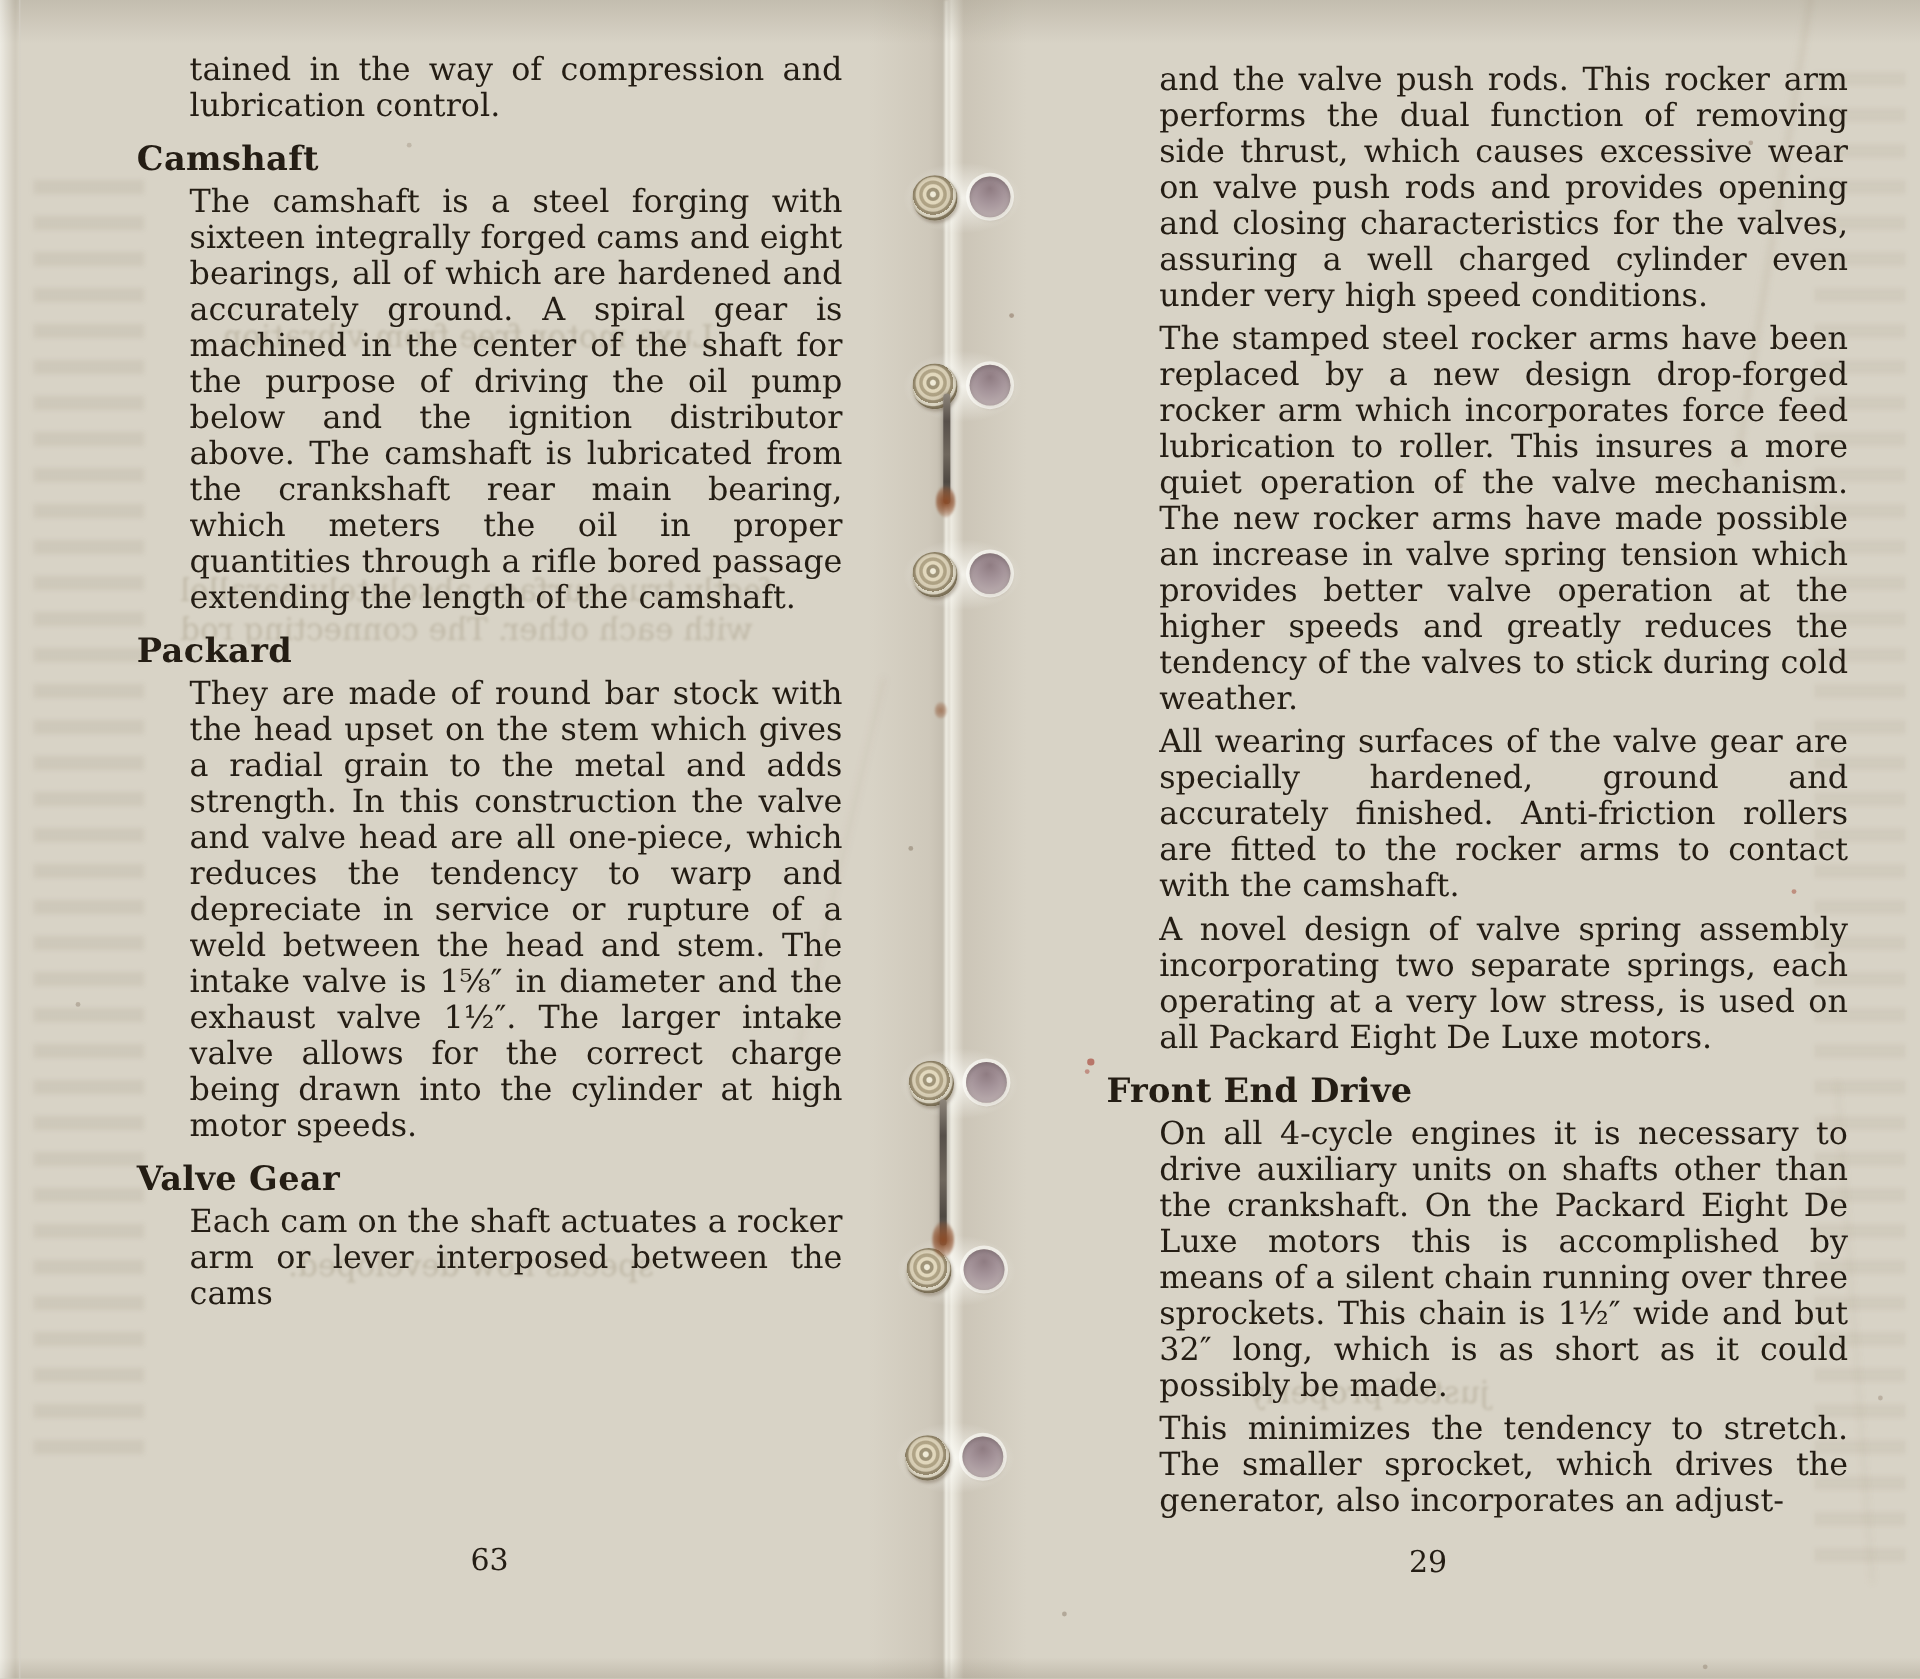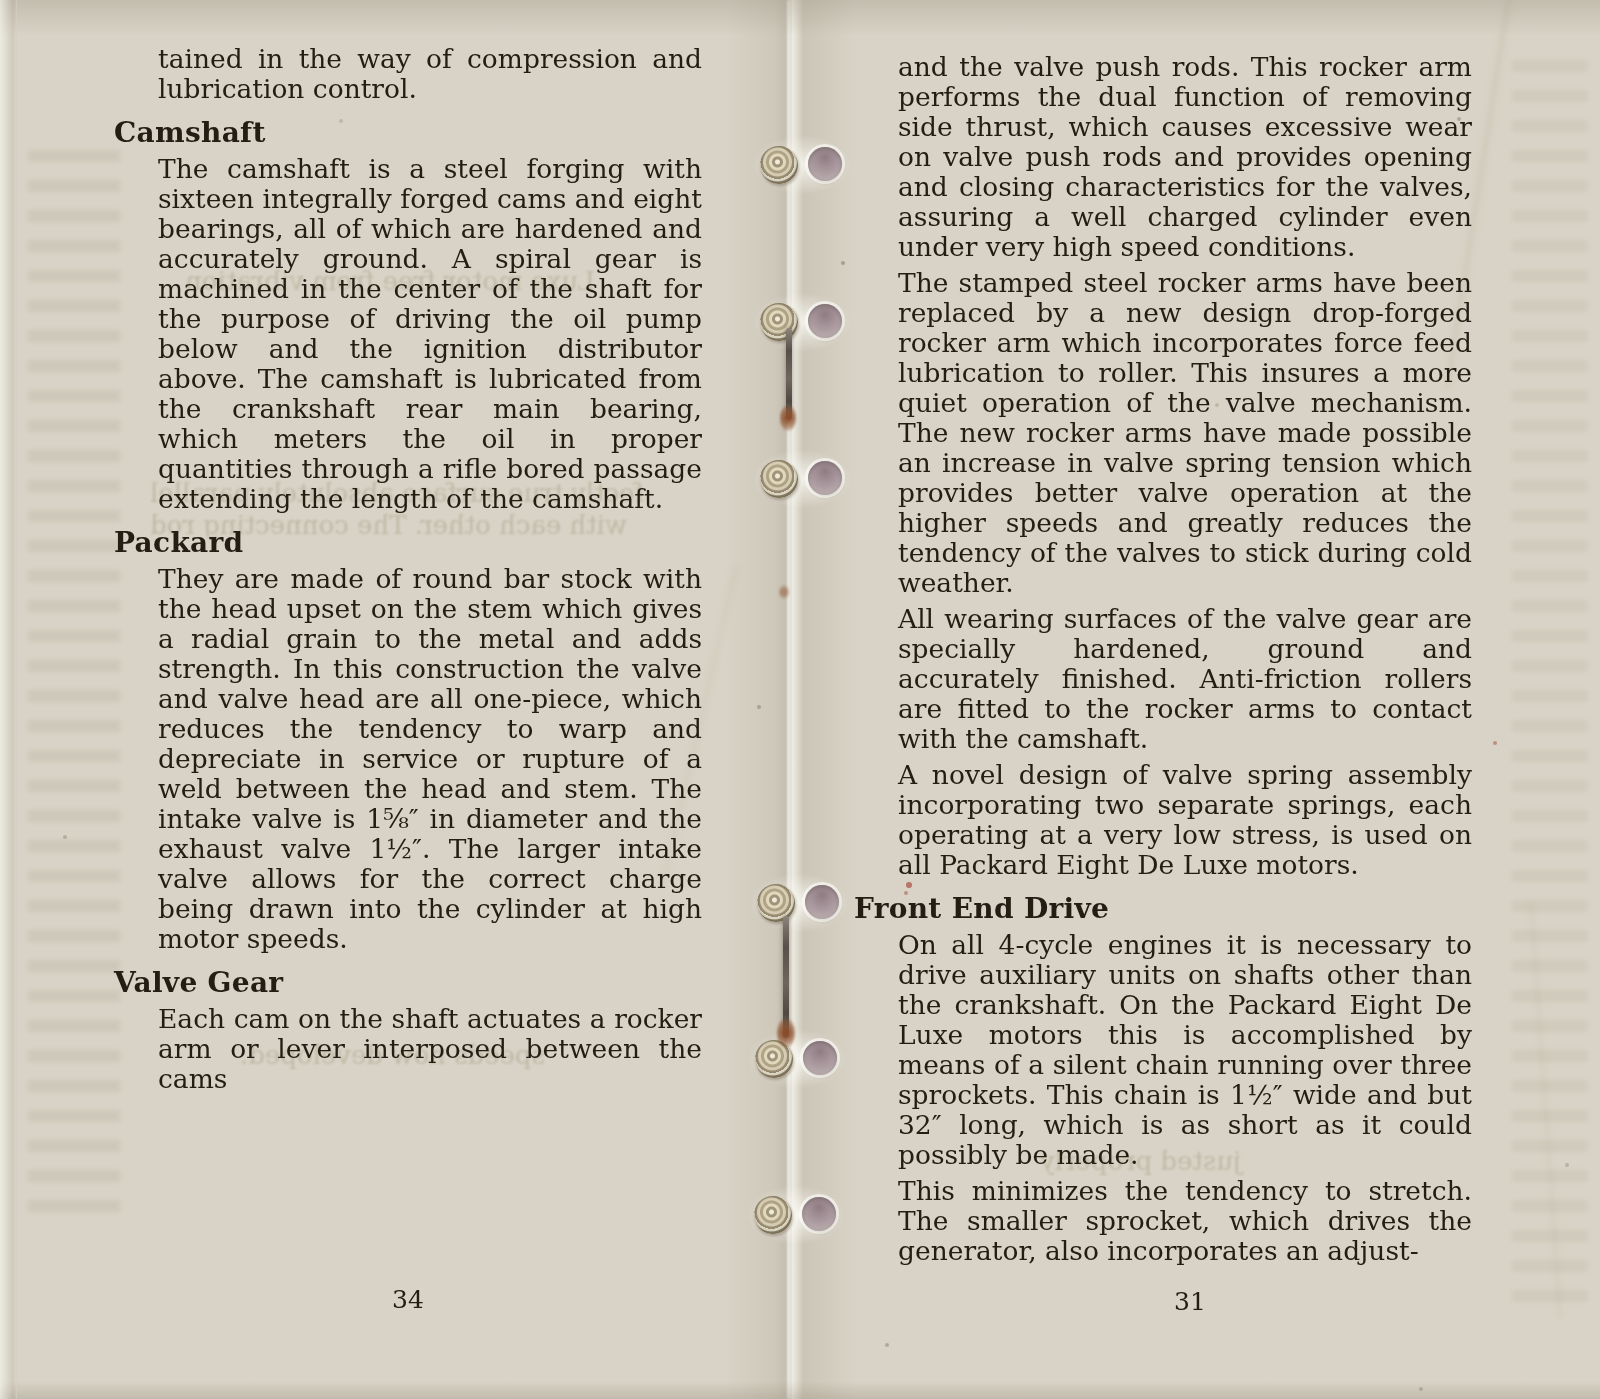--- a/index.html
+++ b/index.html
@@ -11,21 +11,21 @@
       radial-gradient(ellipse 700px 500px at 22% 38%, rgba(250,246,236,0.85) 0%, rgba(250,246,236,0) 70%),
       radial-gradient(ellipse 700px 600px at 78% 45%, rgba(246,241,229,0.7) 0%, rgba(246,241,229,0) 70%),
       radial-gradient(ellipse 500px 260px at 8% 2%, rgba(150,142,126,0.28) 0%, rgba(150,142,126,0) 70%),
       linear-gradient(90deg,#e9e3d5 0%,#f0ead descends 5%,#efe9dc 40%,#e7e0d1 49%,#f3eee2 51%,#ebe4d5 60%,#f0eadd 93%,#eae4d6 100%),
       #efe9dc;
     padding-left: 36px;
   }
   
   .col{position:absolute;font-size:26.5px;line-height:30px;z-index:3;}
   .col-left{left:114px;top:44px;width:588px;}
-  .col-right{left:854px;top:52px;width:618px;}
+  .col-right{left:922px;top:52px;width:618px;}
   .heading{font-size:28px;font-weight:bold;margin:14px 0 6px 0;letter-spacing:0.3px;}
   .para{margin:0 0 6px 44px;text-align:justify;}
   .page-num{position:absolute;z-index:3;font-size:25px;text-align:center;}
   .page-num-left{left:114px;top:1285px;width:588px;}
   .page-num-right{left:895px;top:1287px;width:590px;}
   
   .gutter{position:absolute;left:724px;top:0;width:132px;height:100%;z-index:2;pointer-events:none;
     background:linear-gradient(90deg,rgba(123,106,86,0) 0%,rgba(123,106,86,0.10) 38%,rgba(92,76,60,0.17) 48%,rgba(255,255,248,0.55) 52%,rgba(123,106,86,0.13) 60%,rgba(123,106,86,0) 100%);}
   .foldline{position:absolute;left:787px;top:0;width:3px;height:100%;z-index:2;background:rgba(255,255,247,0.65);filter:blur(1px);}
   
@@ -106,32 +106,32 @@
 
   <div class="col col-left">
     <p class="para">tained in the way of compression and lubrication control.</p>
     <h2 class="heading">Camshaft</h2>
     <p class="para">The camshaft is a steel forging with sixteen integrally forged cams and eight bearings, all of which are hardened and accurately ground. A spiral gear is machined in the center of the shaft for the purpose of driving the oil pump below and the ignition distributor above. The camshaft is lubricated from the crankshaft rear main bearing, which meters the oil in proper quantities through a rifle bored passage extending the length of the camshaft.</p>
     <h2 class="heading">Packard</h2>
     <p class="para">They are made of round bar stock with the head upset on the stem which gives a radial grain to the metal and adds strength. In this construction the valve and valve head are all one-piece, which reduces the tendency to warp and depreciate in service or rupture of a weld between the head and stem. The intake valve is 1⅝″ in diameter and the exhaust valve 1½″. The larger intake valve allows for the correct charge being drawn into the cylinder at high motor speeds.</p>
     <h2 class="heading">Valve Gear</h2>
     <p class="para">Each cam on the shaft actuates a rocker arm or lever interposed between the cams</p>
   </div>
-  <div class="page-num page-num-left">34</div>
+  <div class="page-num page-num-left">63</div>
 
   <div class="col col-right">
     <p class="para">and the valve push rods. This rocker arm performs the dual function of removing side thrust, which causes excessive wear on valve push rods and provides opening and closing characteristics for the valves, assuring a well charged cylinder even under very high speed conditions.</p>
     <p class="para">The stamped steel rocker arms have been replaced by a new design drop-forged rocker arm which incorporates force feed lubrication to roller. This insures a more quiet operation of the valve mechanism. The new rocker arms have made possible an increase in valve spring tension which provides better valve operation at the higher speeds and greatly reduces the tendency of the valves to stick during cold weather.</p>
     <p class="para">All wearing surfaces of the valve gear are specially hardened, ground and accurately finished. Anti-friction rollers are fitted to the rocker arms to contact with the camshaft.</p>
     <p class="para">A novel design of valve spring assembly incorporating two separate springs, each operating at a very low stress, is used on all Packard Eight De Luxe motors.</p>
     <h2 class="heading">Front End Drive</h2>
     <p class="para">On all 4-cycle engines it is necessary to drive auxiliary units on shafts other than the crankshaft. On the Packard Eight De Luxe motors this is accomplished by means of a silent chain running over three sprockets. This chain is 1½″ wide and but 32″ long, which is as short as it could possibly be made.</p>
     <p class="para">This minimizes the tendency to stretch. The smaller sprocket, which drives the generator, also incorporates an adjust-</p>
   </div>
-  <div class="page-num page-num-right">31</div>
+  <div class="page-num page-num-right">29</div>
 
   <div class="hole-pair" style="left:760px;top:143px;">
     <span class="grommet"></span>
     <span class="punch"></span>
   </div>
   <div class="hole-pair" style="left:760px;top:300px;">
     <span class="grommet"></span>
     <span class="punch"></span>
   </div>
   <div class="hole-pair" style="left:760px;top:457px;">

